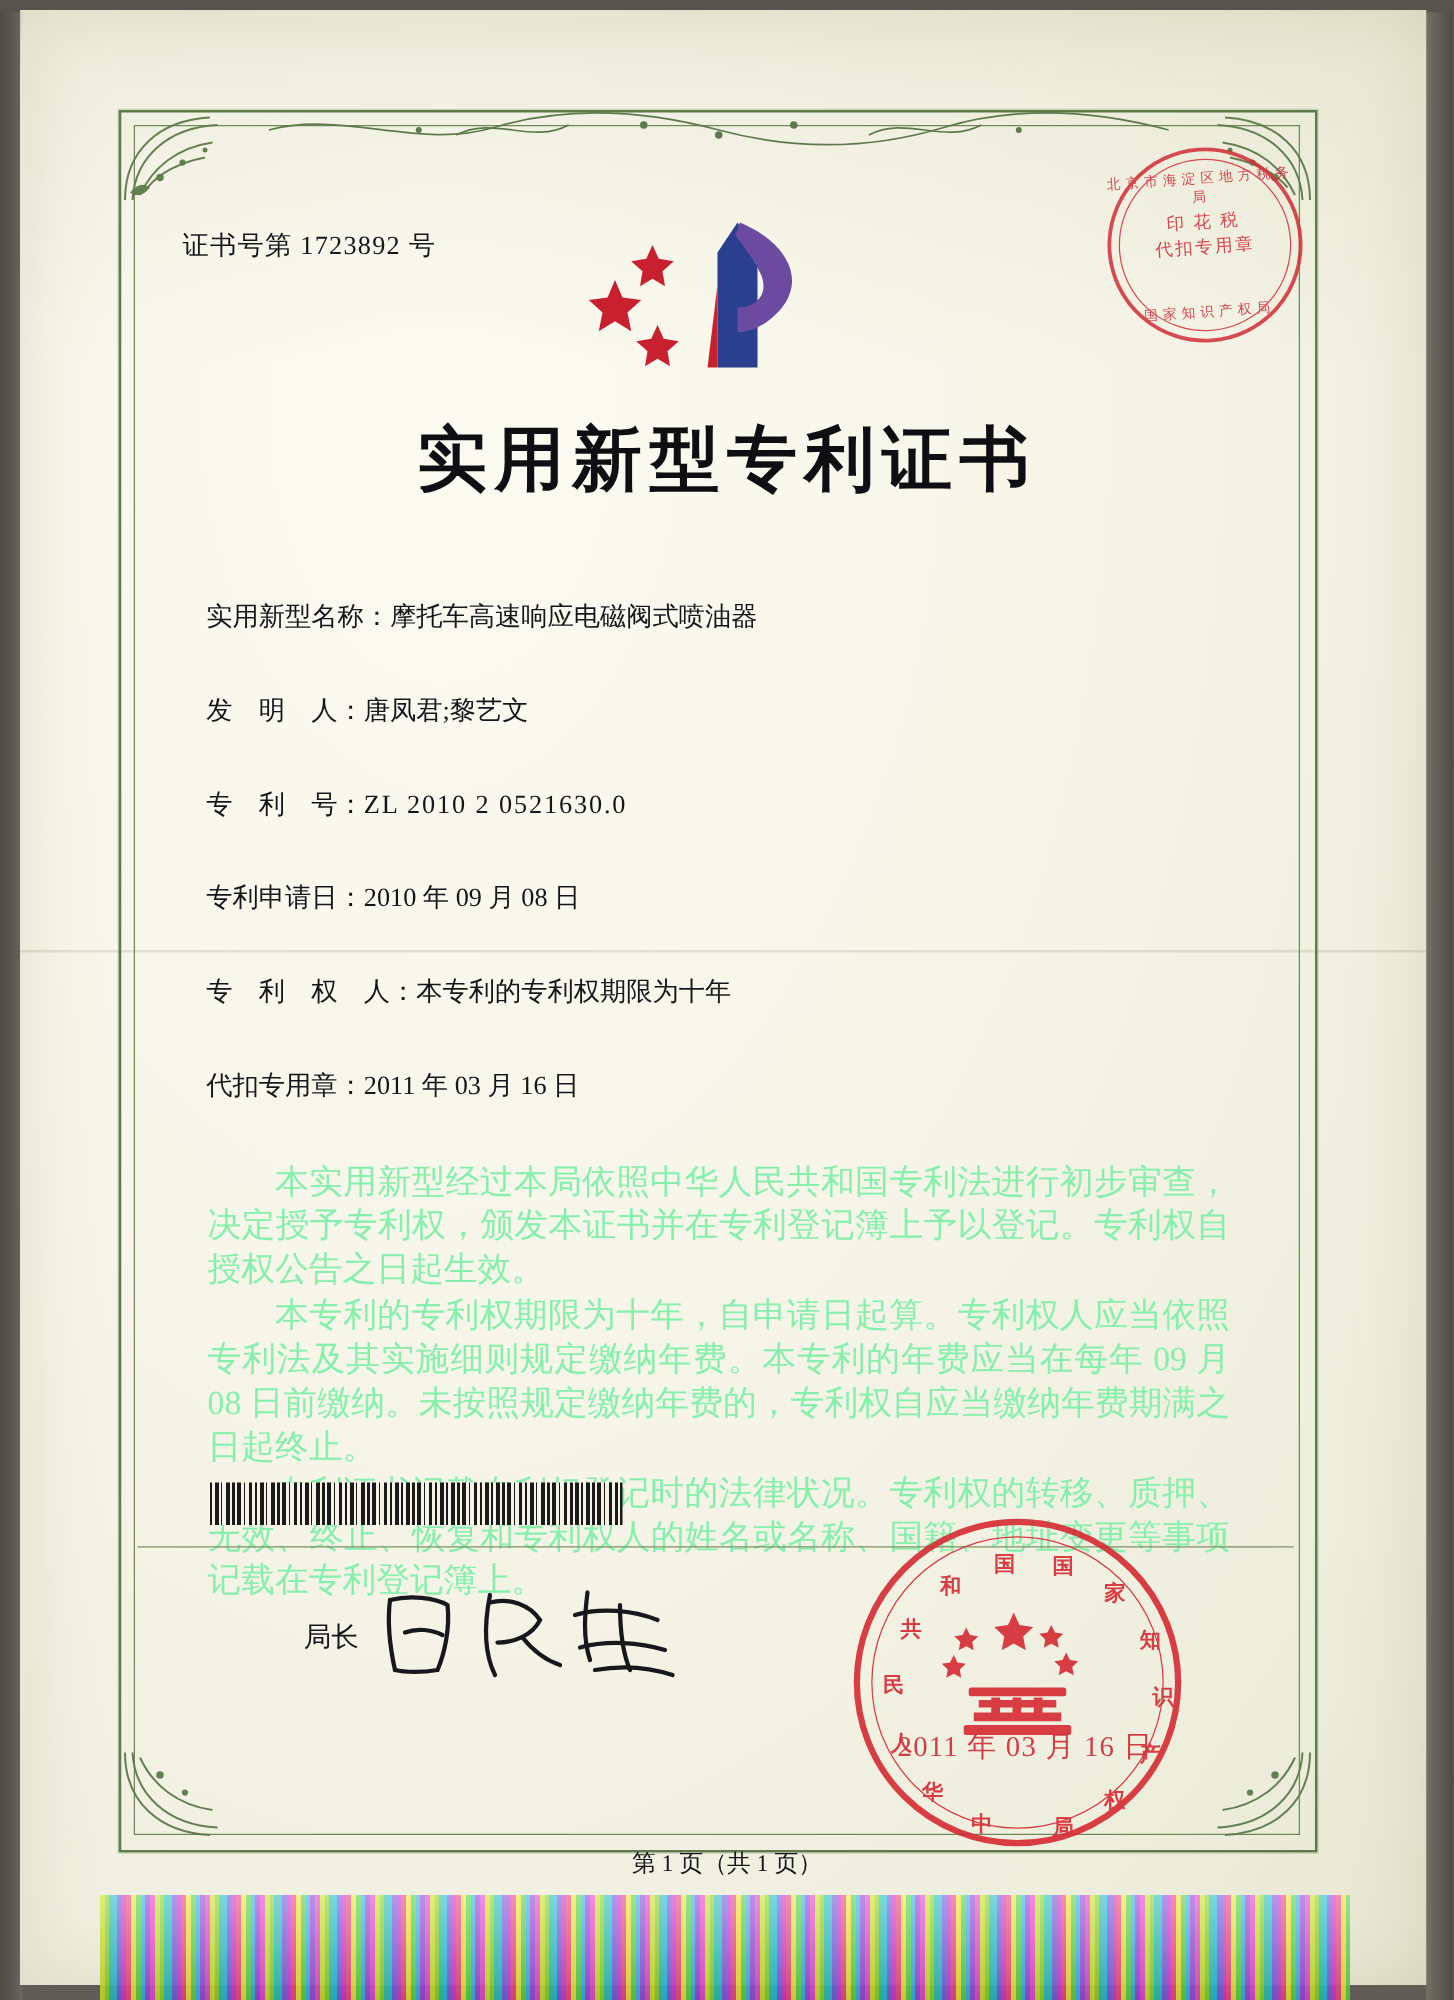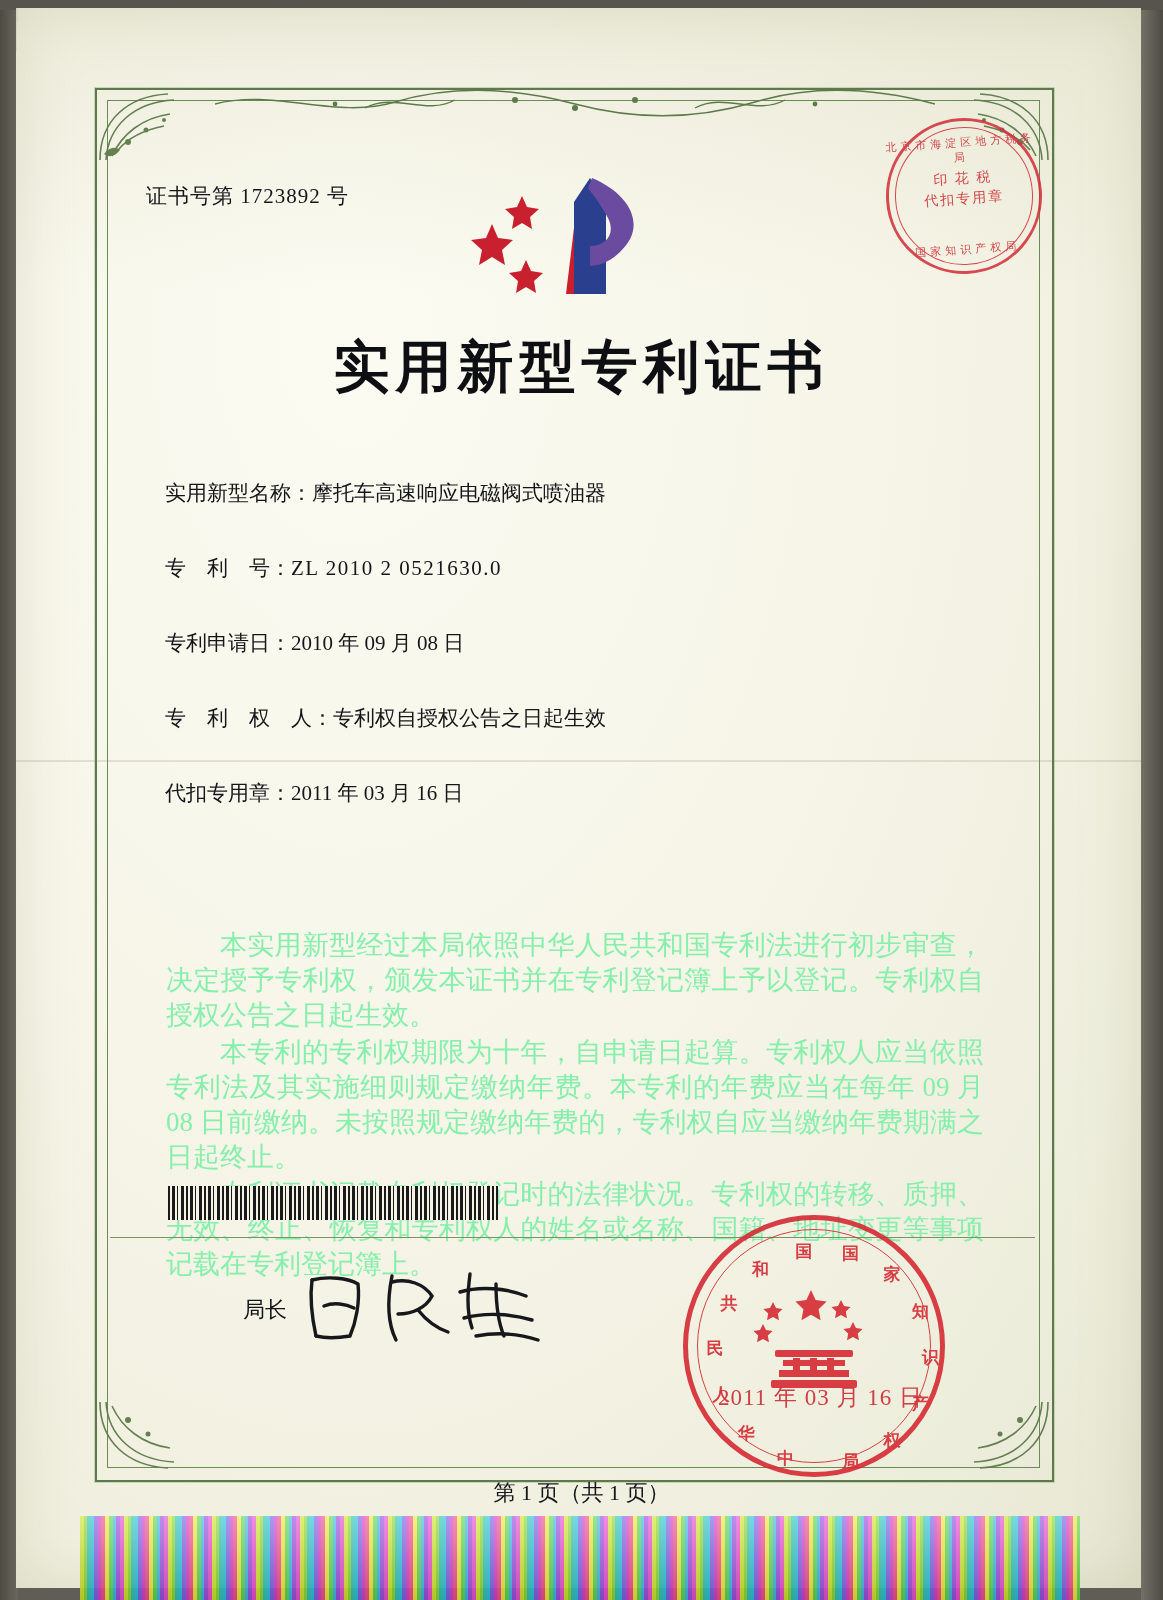--- a/index.html
+++ b/index.html
@@ -267,21 +267,21 @@
     color: #cf2f39;
     letter-spacing: 1px;
     opacity: .92;
   }
 
   
   .page-footer {
     position: absolute;
     left: 0; top: 1478px; width: 1163px;
     text-align: center;
-    font-size: 22px;
+    font-size: 19px;
     color: #15161a;
   }
 
   
   .rainbow {
     position: absolute;
     left: 80px; top: 1516px;
     width: 1000px; height: 84px;
     background-image: repeating-linear-gradient(
       90deg,
@@ -418,27 +418,30 @@
     <div class="arc-bot">国家知识产权局</div>
   </div>
 
   <div class="title">实用新型专利证书</div>
 
   <div class="fields">
     <div class="field-row">
       <span class="field-label">实用新型名称：</span><span class="field-value">摩托车高速响应电磁阀式喷油器</span>
     </div>
     <div class="field-row">
+      <span class="field-label">发　明　人：</span><span class="field-value">唐凤君;黎艺文</span>
+    </div>
+    <div class="field-row">
       <span class="field-label">专　利　号：</span><span class="field-value mono-val">ZL 2010 2 0521630.0</span>
     </div>
     <div class="field-row">
       <span class="field-label">专利申请日：</span><span class="field-value">2010 年 09 月 08 日</span>
     </div>
     <div class="field-row">
-      <span class="field-label">专　利　权　人：</span><span class="field-value">专利权自授权公告之日起生效</span>
+      <span class="field-label">专　利　权　人：</span><span class="field-value">本专利的专利权期限为十年</span>
     </div>
     <div class="field-row">
       <span class="field-label">代扣专用章：</span><span class="field-value">2011 年 03 月 16 日</span>
     </div>
   </div>
 
   <div class="paras">
     <p>本实用新型经过本局依照中华人民共和国专利法进行初步审查，决定授予专利权，颁发本证书并在专利登记簿上予以登记。专利权自授权公告之日起生效。</p>
     <p>本专利的专利权期限为十年，自申请日起算。专利权人应当依照专利法及其实施细则规定缴纳年费。本专利的年费应当在每年 09 月 08 日前缴纳。未按照规定缴纳年费的，专利权自应当缴纳年费期满之日起终止。</p>
     <p>专利证书记载专利权登记时的法律状况。专利权的转移、质押、无效、终止、恢复和专利权人的姓名或名称、国籍、地址变更等事项记载在专利登记簿上。</p>

